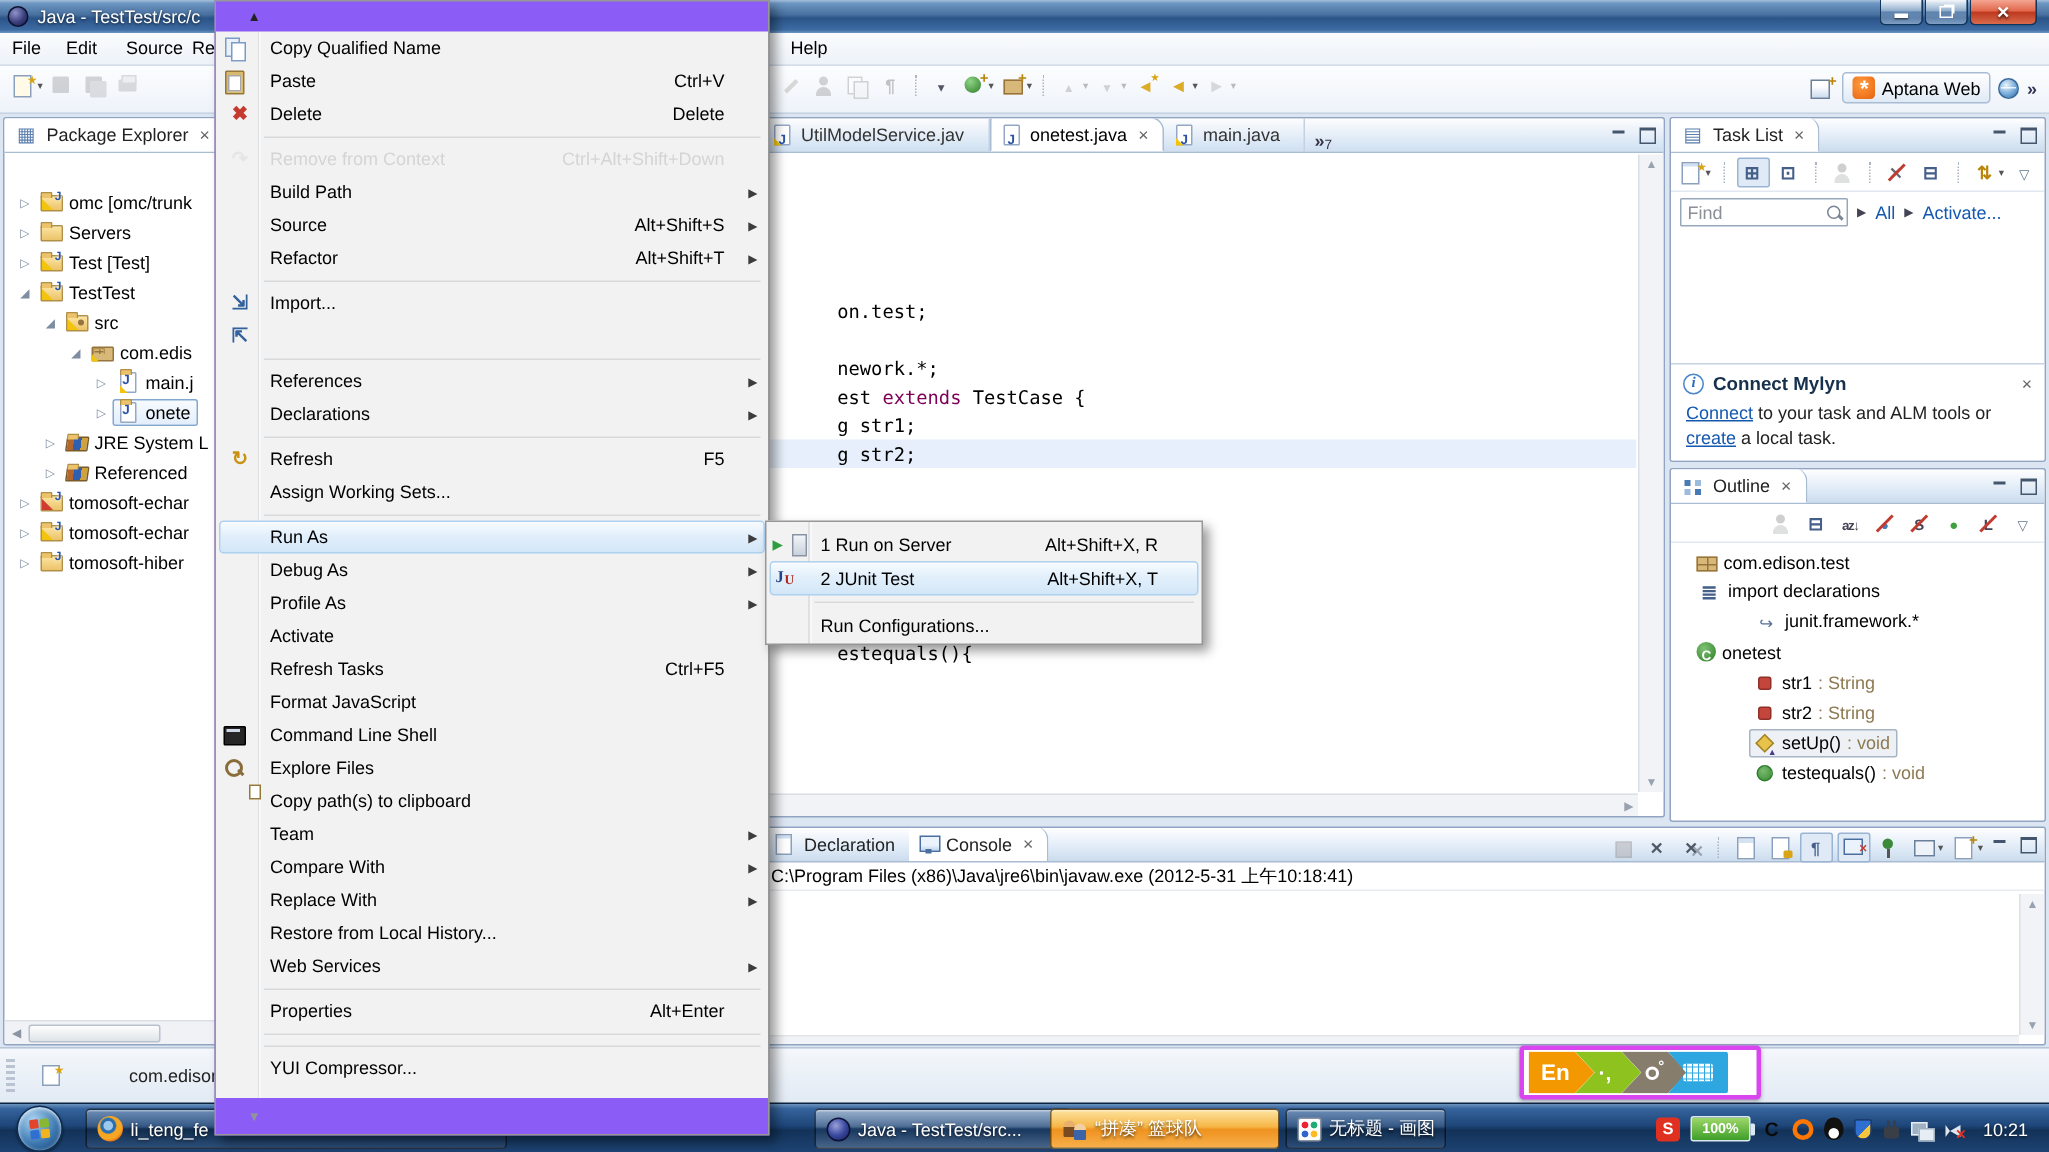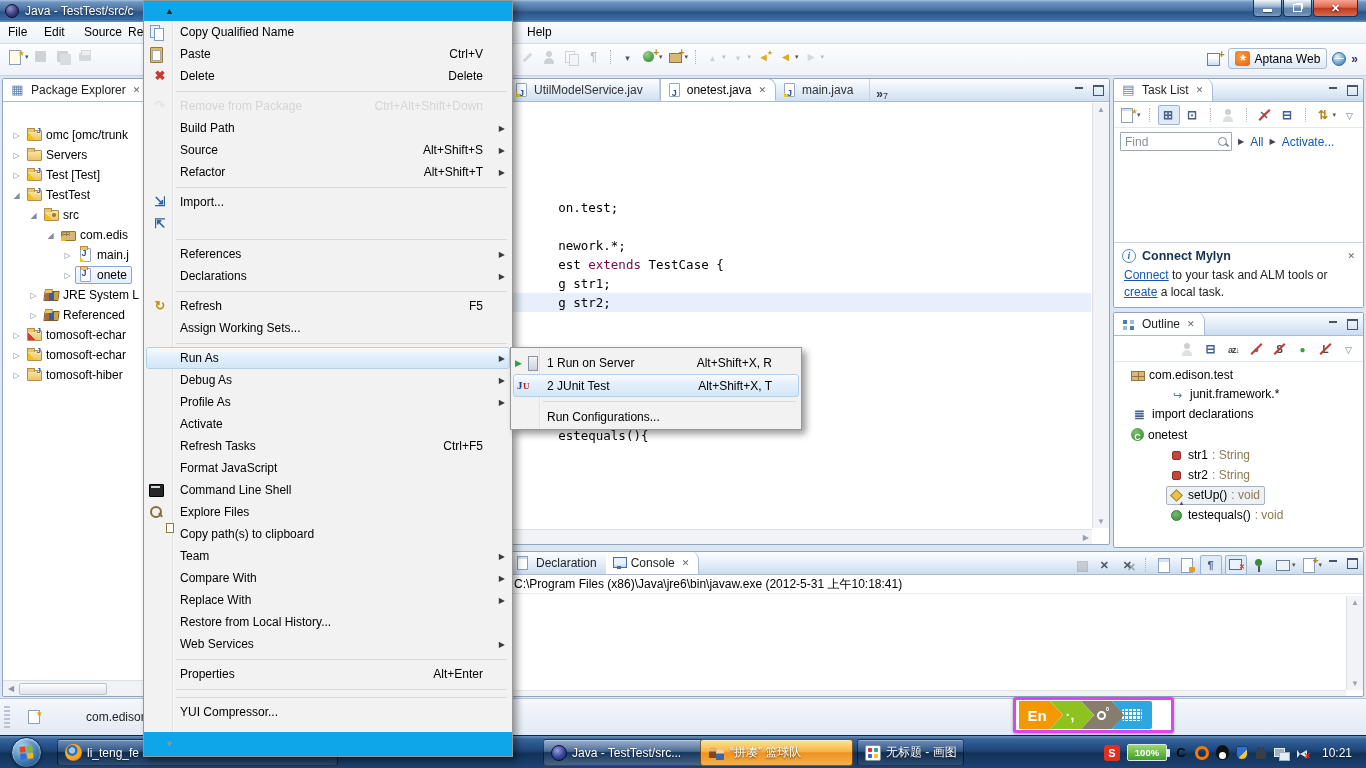--- a/index.html
+++ b/index.html
@@ -130,21 +130,21 @@
 .b-ff{left:57px;width:281px}
 .b-ec{left:543px;width:171px;background:linear-gradient(rgba(255,255,255,.5),rgba(255,255,255,.22) 45%,rgba(40,70,110,.25) 50%,rgba(255,255,255,.2))}
 .b-qq{left:700px;width:153px;background:linear-gradient(#fde3a0,#f6b646 45%,#ee921f 52%,#f7b04a)}
 .b-paint{left:857px;width:107px}
 #tray{position:absolute;right:6px;top:0;height:33px;display:flex;align-items:center;gap:7px}
 #clock{color:#fff;text-shadow:0 1px 2px rgba(0,0,0,.7);margin:0 8px 0 4px}
 .battery{width:40px;height:17px;background:linear-gradient(#9fd86a,#3f9e2a);border:1px solid #dce8f2;border-radius:2px;color:#fff;font-size:9.5px;font-weight:bold;display:flex;align-items:center;justify-content:center;position:relative}
 .battery::after{content:"";position:absolute;right:-4px;width:3px;height:8px;background:#dce8f2;border-radius:0 1px 1px 0}
 
 
-#ctx{position:absolute;left:143px;top:0;width:370px;height:757px;background:#0ea5e9;border:1px solid #979797;box-shadow:4px 4px 7px rgba(0,0,0,.4);z-index:50;display:flex;flex-direction:column}
+#ctx{position:absolute;left:143px;top:0;width:370px;height:757px;background:#8b5cf6;border:1px solid #979797;box-shadow:4px 4px 7px rgba(0,0,0,.4);z-index:50;display:flex;flex-direction:column}
 .mscroll{height:20px;flex:none;display:flex;align-items:center;padding-left:21px;font-size:9px;color:#222}
 .mscroll.bot{height:24px;color:#909498}
 #mitems{flex:1;position:relative;background:linear-gradient(90deg,#f2f2f2 0 28px,#dfe0e2 28px 29px,#f7f8f9 29px 30px,#f2f2f2 30px)}
 .mi{height:22px;display:flex;align-items:center;margin:0 2px;padding:0 4px 0 1px;border:1px solid transparent;border-radius:3px;position:relative}
 .mi .mico{width:24px;margin-right:8px}
 .mlabel{flex:1;white-space:nowrap}
 .mshort{margin-right:12px;white-space:nowrap}
 .marrow{width:10px;font-size:8px;color:#3c3c3c;text-align:right}
 .mi.selected{border-color:#aed1ef;background:linear-gradient(#f8fcff,#e2effb 45%,#d3e7f8)}
 .mi.disabled .mlabel,.mi.disabled .mshort{color:#a2a5aa}
@@ -728,31 +728,31 @@
     </div>
   <div id="outtree" data-name="outline-tree">
 
   <div class="trow o0" data-name="outline-row">
         <span class="titem">
           <span class="gi" data-name="package-icon"></span>
           <span data-name="outline-item-label">com.edison.test</span>
           <span class="suffix" data-name="outline-item-type"></span>
         </span>
       </div>
+      <div class="trow o0" data-name="outline-row">
+        <span class="titem">
+          <span class="gi" data-name="imports-icon"></span>
+          <span data-name="outline-item-label">import declarations</span>
+          <span class="suffix" data-name="outline-item-type"></span>
+        </span>
+      </div>
       <div class="trow o1" data-name="outline-row">
         <span class="titem">
           <span class="gi" data-name="import-icon"></span>
           <span data-name="outline-item-label">junit.framework.*</span>
-          <span class="suffix" data-name="outline-item-type"></span>
-        </span>
-      </div>
-      <div class="trow o0" data-name="outline-row">
-        <span class="titem">
-          <span class="gi" data-name="imports-icon"></span>
-          <span data-name="outline-item-label">import declarations</span>
           <span class="suffix" data-name="outline-item-type"></span>
         </span>
       </div>
       <div class="trow o0" data-name="outline-row">
         <span class="titem">
           <span class="gi" data-name="class-icon"></span>
           <span data-name="outline-item-label">onetest</span>
           <span class="suffix" data-name="outline-item-type"></span>
         </span>
       </div>
@@ -942,21 +942,21 @@
         <span class="marrow" data-name="submenu-arrow-icon"></span>
       </div>
       <div class="mi sep" data-name="context-menu-item">
         <span class="mico gi" data-name="menu-item-icon"></span>
         <span class="mlabel" data-name="menu-item-label"></span>
         <span class="mshort" data-name="menu-item-shortcut"></span>
         <span class="marrow" data-name="submenu-arrow-icon"></span>
       </div>
       <div class="mi disabled" data-name="context-menu-item">
         <span class="mico gi" data-name="remove-context-icon"></span>
-        <span class="mlabel" data-name="menu-item-label">Remove from Package</span>
+        <span class="mlabel" data-name="menu-item-label">Remove from Context</span>
         <span class="mshort" data-name="menu-item-shortcut">Ctrl+Alt+Shift+Down</span>
         <span class="marrow" data-name="submenu-arrow-icon"></span>
       </div>
       <div class="mi" data-name="context-menu-item">
         <span class="mico gi" data-name="menu-item-icon"></span>
         <span class="mlabel" data-name="menu-item-label">Build Path</span>
         <span class="mshort" data-name="menu-item-shortcut"></span>
         <span class="marrow" data-name="submenu-arrow-icon">▶</span>
       </div>
       <div class="mi" data-name="context-menu-item">

